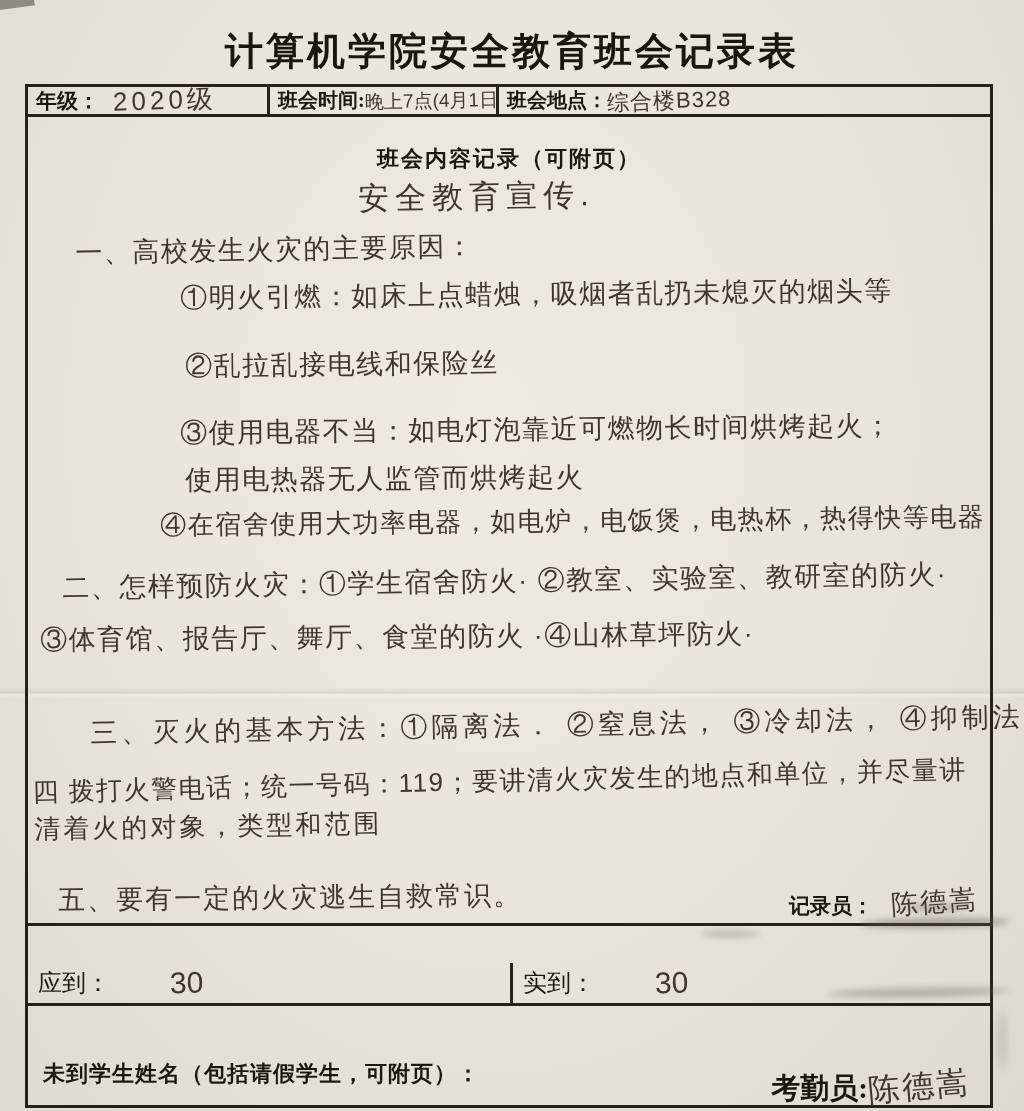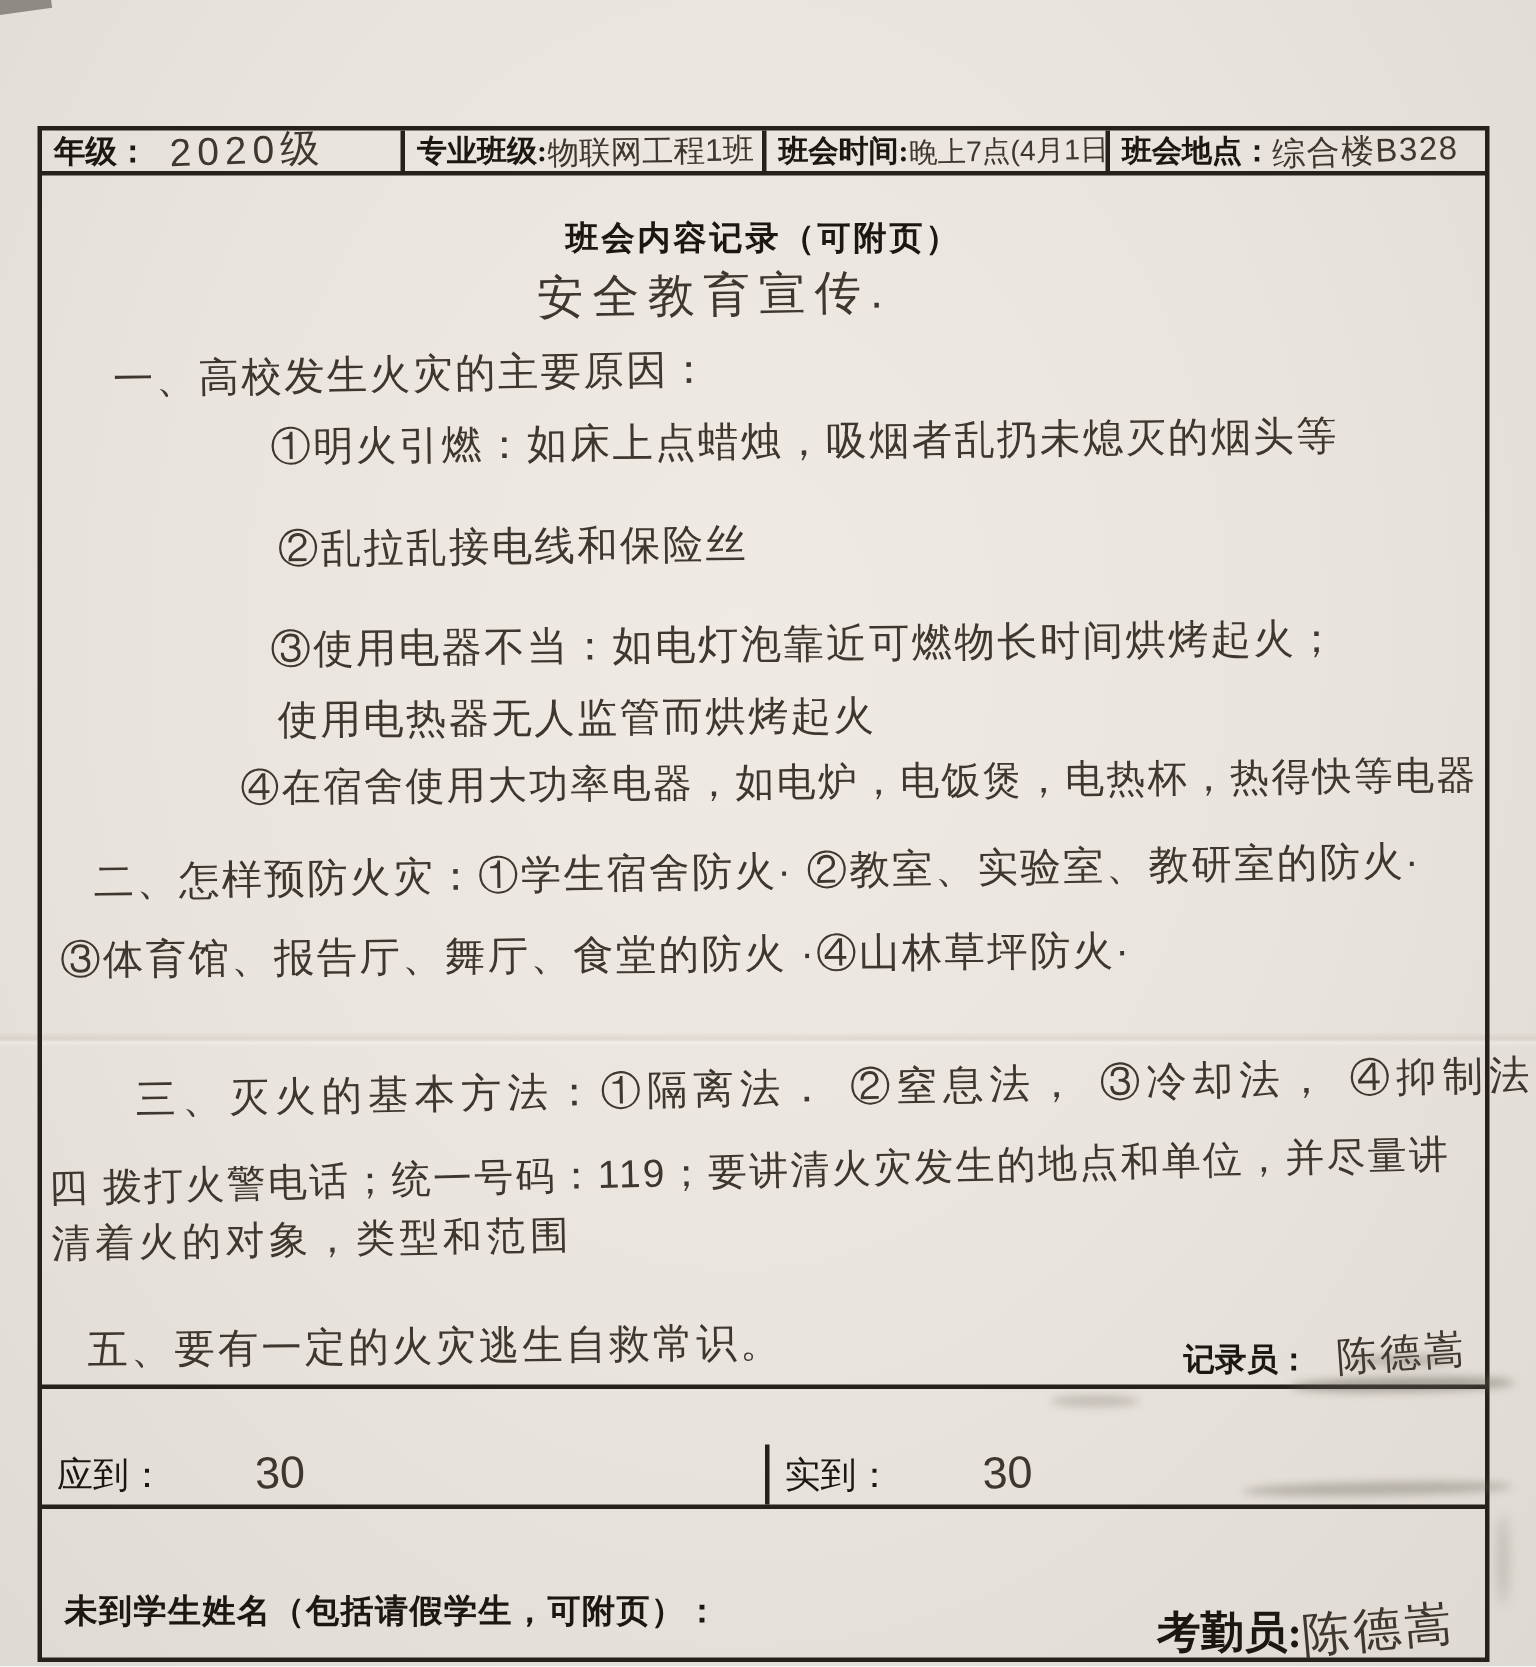--- a/index.html
+++ b/index.html
@@ -103,31 +103,28 @@
   .sm4 { left:998px; top:1010px; width:8px; height:60px; opacity:.5; filter:blur(4px); }
   .sm5 { left:700px; top:930px; width:60px; height:8px; opacity:.6; }
 </style>
 </head>
 <body>
 
 <div class="paper">
   <div class="corner-shadow"></div>
   <div class="fold"></div>
 
+  <div class="title">计算机学院安全教育班会记录表</div>
 
   <div class="ftable">
 
     <div class="r1">
       <div class="cell c-grade">
         <span class="plabel">年级：</span>
         <span class="hw hw-grade">2020级</span>
-      </div>
-      <div class="cell c-class">
-        <span class="plabel">专业班级:</span>
-        <span class="hw hw-class">物联网工程1班</span>
       </div>
       <div class="cell c-time">
         <span class="plabel">班会时间:</span>
         <span class="hw hw-time">晚上7点(4月1日)</span>
       </div>
       <div class="cell c-place">
         <span class="plabel">班会地点：</span>
         <span class="hw hw-place">综合楼B328</span>
       </div>
     </div>

